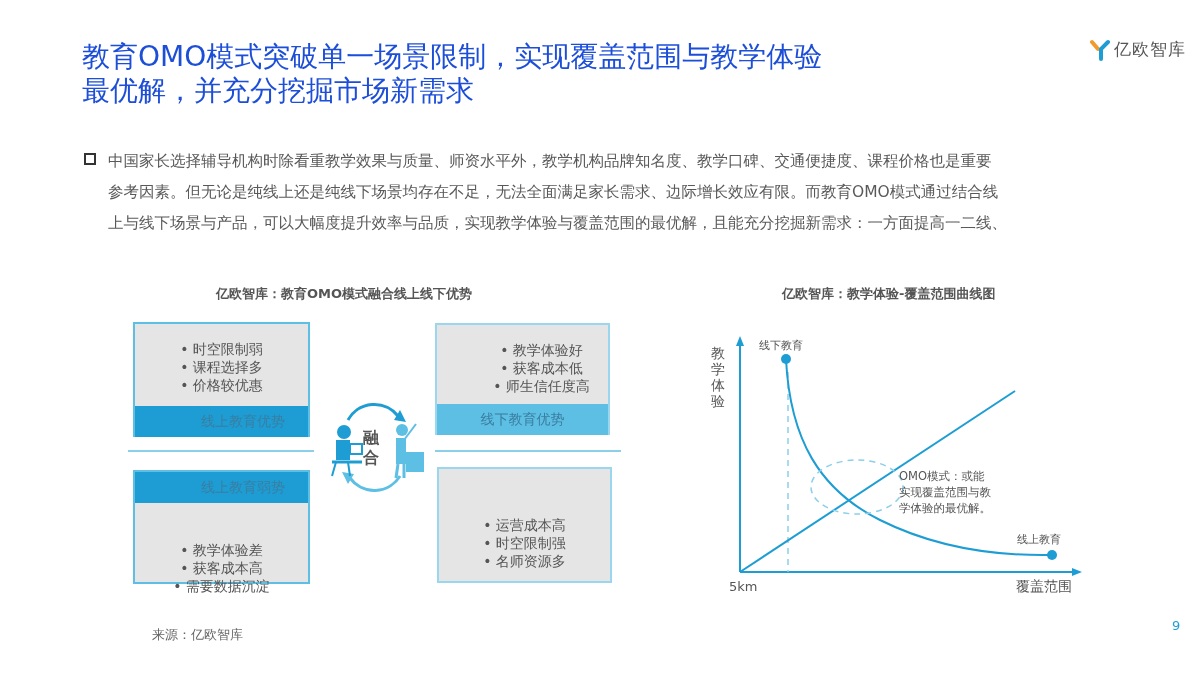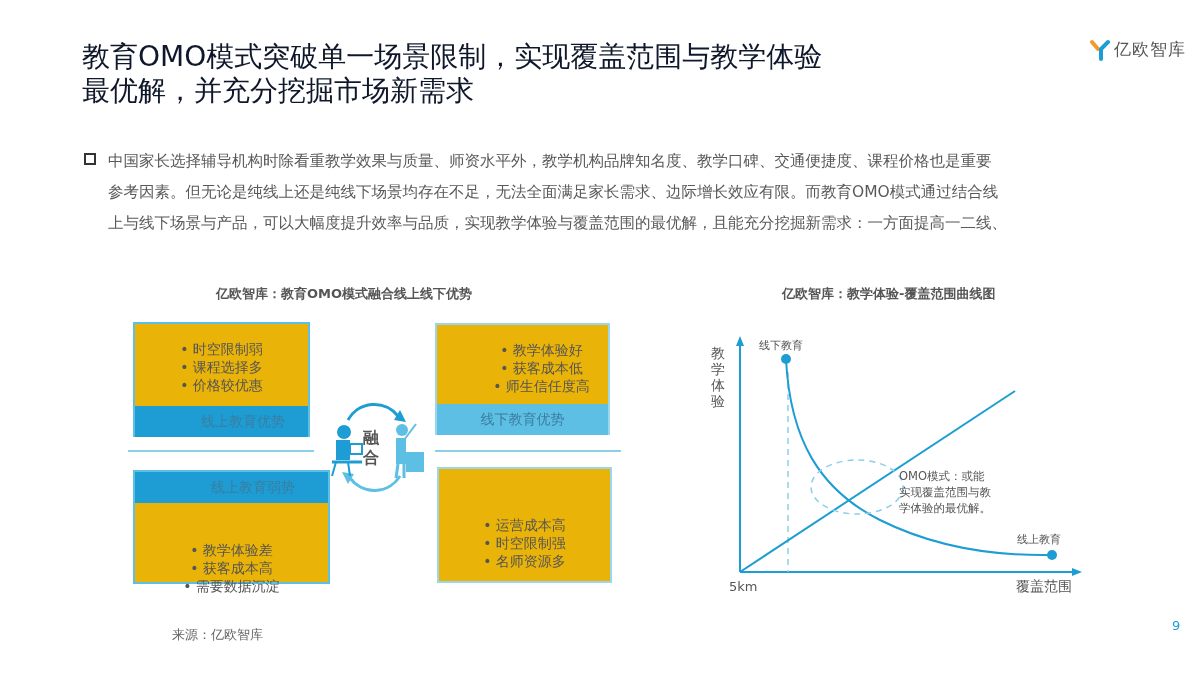--- a/index.html
+++ b/index.html
@@ -1,40 +1,40 @@
 <!DOCTYPE html>
 <html><head>
 <meta charset="utf-8">
 <style>
   html, body { margin:0; padding:0; }
   body { width:1200px; height:675px; background:#ffffff; position:relative; overflow:hidden;
          font-family:"DejaVu Sans","Liberation Sans",sans-serif; color:#595959; }
-  .title { position:absolute; left:82px; top:40px; width:900px; color:#0f172a;
+  .title { position:absolute; left:82px; top:40px; width:900px; color:#1d4ed8;
            font-size:28px; line-height:34px; font-weight:normal; letter-spacing:0px; }
   .title div { white-space:nowrap; }
   .logo { position:absolute; left:1090px; top:38px; display:flex; align-items:center; gap:4px; }
   .logo .mark { width:20px; height:22px; position:relative; }
   .logo .txt { font-size:17px; color:#555; letter-spacing:1px; }
   .bullet-sq { position:absolute; left:84px; top:153px; width:8px; height:8px; border:2px solid #333; }
   .para { position:absolute; left:108px; top:146px; width:1020px; font-size:15.5px; line-height:31px; color:#595959; }
   .para div { white-space:nowrap; }
   .subtitle { position:absolute; font-size:13px; font-weight:bold; color:#555; white-space:nowrap; }
-  .box { position:absolute; background:#eab308; box-sizing:border-box; }
+  .box { position:absolute; background:#e5e5e5; box-sizing:border-box; }
   .box .items { position:absolute; left:0; right:0; text-align:center; font-size:14px; line-height:18px; color:#555; }
   .box .items div { white-space:nowrap; }
   .box .band { position:absolute; left:0; right:0; height:31px; line-height:31px; text-align:center;
                font-size:14px; color:#3a7ea2; }
   .band-dark { background:#1d9dd3;padding-left:43px; }
   .band-light { background:#5dbfe3; }
   .hline { position:absolute; height:2px; background:#8ccfe9; }
   .axis-ylabel { position:absolute; font-size:14px; color:#555; width:16px; line-height:16px; text-align:center; }
   .chart-lbl { position:absolute; font-size:11px; color:#555; white-space:nowrap; }
   .omo-note { position:absolute; font-size:11.5px; color:#555; line-height:16px; }
   .omo-note div { white-space:nowrap; }
-  .source { position:absolute; left:172px; top:626px; font-size:13px; color:#666; }
+  .source { position:absolute; left:152px; top:626px; font-size:13px; color:#666; }
   .page-num { position:absolute; left:1172px; top:618px; font-size:13px; color:#1c9fd6; }
 </style>
 </head>
 <body>
 
 <div class="title">
   <div>教育OMO模式突破单一场景限制，实现覆盖范围与教学体验</div>
   <div>最优解，并充分挖掘市场新需求</div>
 </div>
 
@@ -69,21 +69,21 @@
     <div>• 教学体验好</div>
     <div>• 获客成本低</div>
     <div>• 师生信任度高</div>
   </div>
   <div class="band band-light" style="top:79px;">线下教育优势</div>
 </div>
 
 <div class="hline" style="left:128px; top:450px; width:186px;"></div>
 <div class="hline" style="left:435px; top:450px; width:186px;"></div>
 
-<div class="box" style="left:133px; top:470px; width:197px; height:114px; border:2px solid #5dbfe3;">
+<div class="box" style="left:133px; top:470px; width:177px; height:114px; border:2px solid #5dbfe3;">
   <div class="band band-dark" style="top:0;">线上教育弱势</div>
   <div class="items" style="top:45px;margin-top:24px;">
     <div>• 教学体验差</div>
     <div>• 获客成本高</div>
     <div>• 需要数据沉淀</div>
   </div>
 </div>
 
 <div class="box" style="left:437px; top:467px; width:175px; height:116px; border:2px solid #9ad7ee;">
   <div class="items" style="top:47px;">

